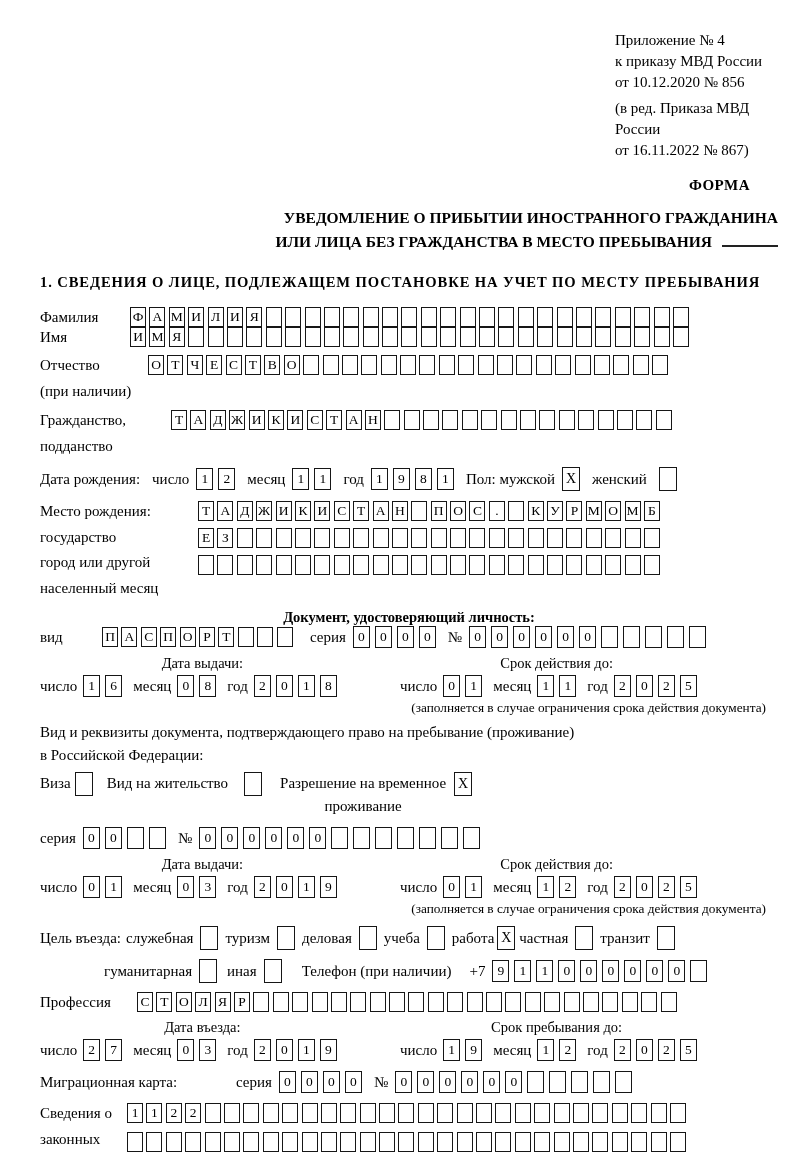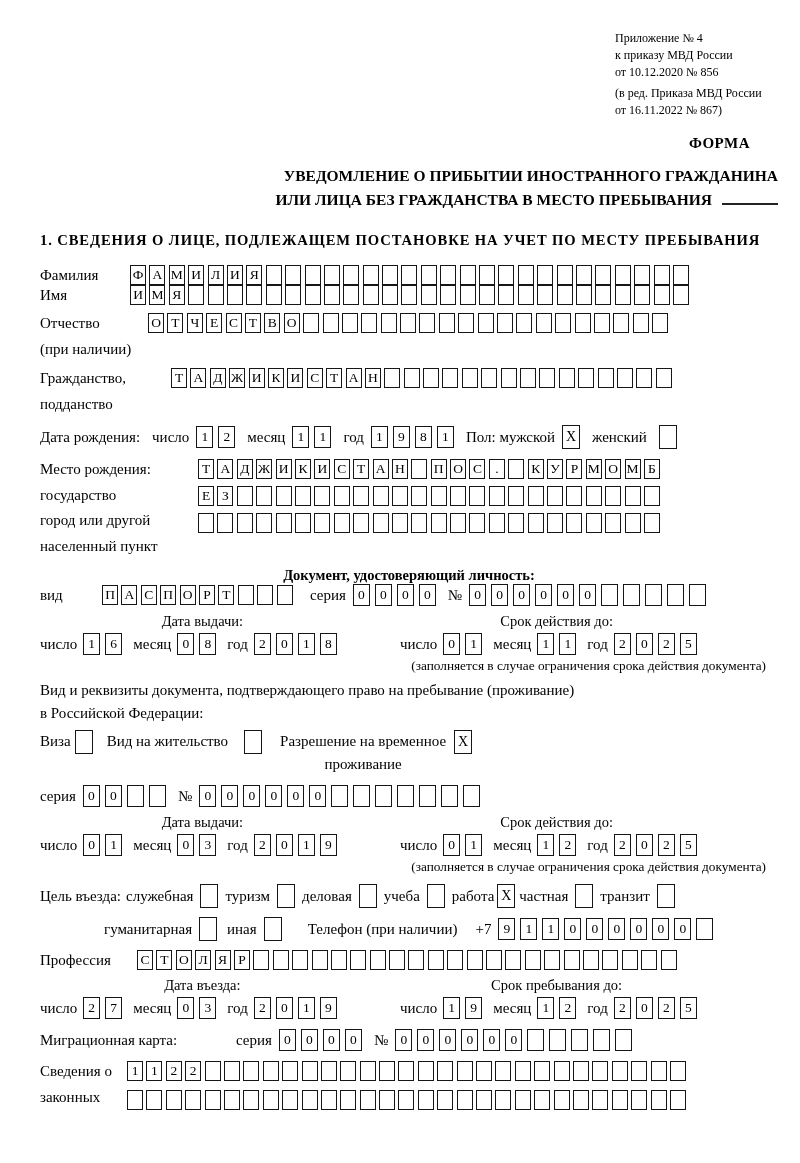--- a/index.html
+++ b/index.html
@@ -5,21 +5,21 @@
   * { box-sizing: border-box; }
   html,body { margin:0; padding:0; }
   body {
     width:800px; height:1163px; overflow:hidden;
     background:#ffffff; color:#000;
     font-family:"Liberation Serif","DejaVu Serif",serif;
     font-size:15px;
   }
   .page { padding:30px 22px 0 40px; }
 
-  .annex { margin-left:575px; font-size:12px; line-height:1.4; }
+  .annex { margin-left:575px; font-size:15px; line-height:1.4; }
   .annex-ed { margin-top:5px; }
   .forma { text-align:right; padding-right:28px; font-weight:bold; margin-top:16px; letter-spacing:.5px; }
 
   .title { text-align:right; font-weight:bold; font-size:15.5px; line-height:1.55; margin-top:12px; }
   .blank-line { display:inline-block; width:56px; border-bottom:2px solid #222; margin-left:10px; }
 
   .section { font-weight:bold; font-size:14.6px; letter-spacing:.9px; margin-top:20px; white-space:nowrap; }
 
   .row { display:flex; align-items:center; margin-top:0; }
   .row > * + * { margin-left:7px; }
@@ -241,21 +241,21 @@
     <span class="cb">X</span>
     <span class="lbl" style="margin-left:12px">женский</span>
     <span class="cb" style="margin-left:12px"></span>
   </div>
 
   <div class="pair">
     <div class="lblcol" style="width:158px">
       <div>Место рождения:</div>
       <div>государство</div>
       <div>город или другой</div>
-      <div>населенный пункт</div>
+      <div>населенный месяц</div>
     </div>
     <div>
       <div class="boxes" style="margin-top:2px">
           <span class="cell">Т</span>
           <span class="cell">А</span>
           <span class="cell">Д</span>
           <span class="cell">Ж</span>
           <span class="cell">И</span>
           <span class="cell">К</span>
           <span class="cell">И</span>
@@ -523,21 +523,21 @@
     <span class="cb"></span>
     <span class="lbl">транзит</span>
     <span class="cb"></span>
   </div>
 
   <div class="row" style="margin-top:9px; margin-left:64px">
     <span class="lbl">гуманитарная</span>
     <span class="cb"></span>
     <span class="lbl" style="margin-left:10px">иная</span>
     <span class="cb"></span>
-    <span class="lbl" style="margin-left:26px">Телефон (при наличии)</span>
+    <span class="lbl" style="margin-left:20px">Телефон (при наличии)</span>
     <span class="lbl" style="margin-left:18px">+7</span>
     <span class="boxes date">
         <span class="cell">9</span>
         <span class="cell">1</span>
         <span class="cell">1</span>
         <span class="cell">0</span>
         <span class="cell">0</span>
         <span class="cell">0</span>
         <span class="cell">0</span>
         <span class="cell">0</span>

